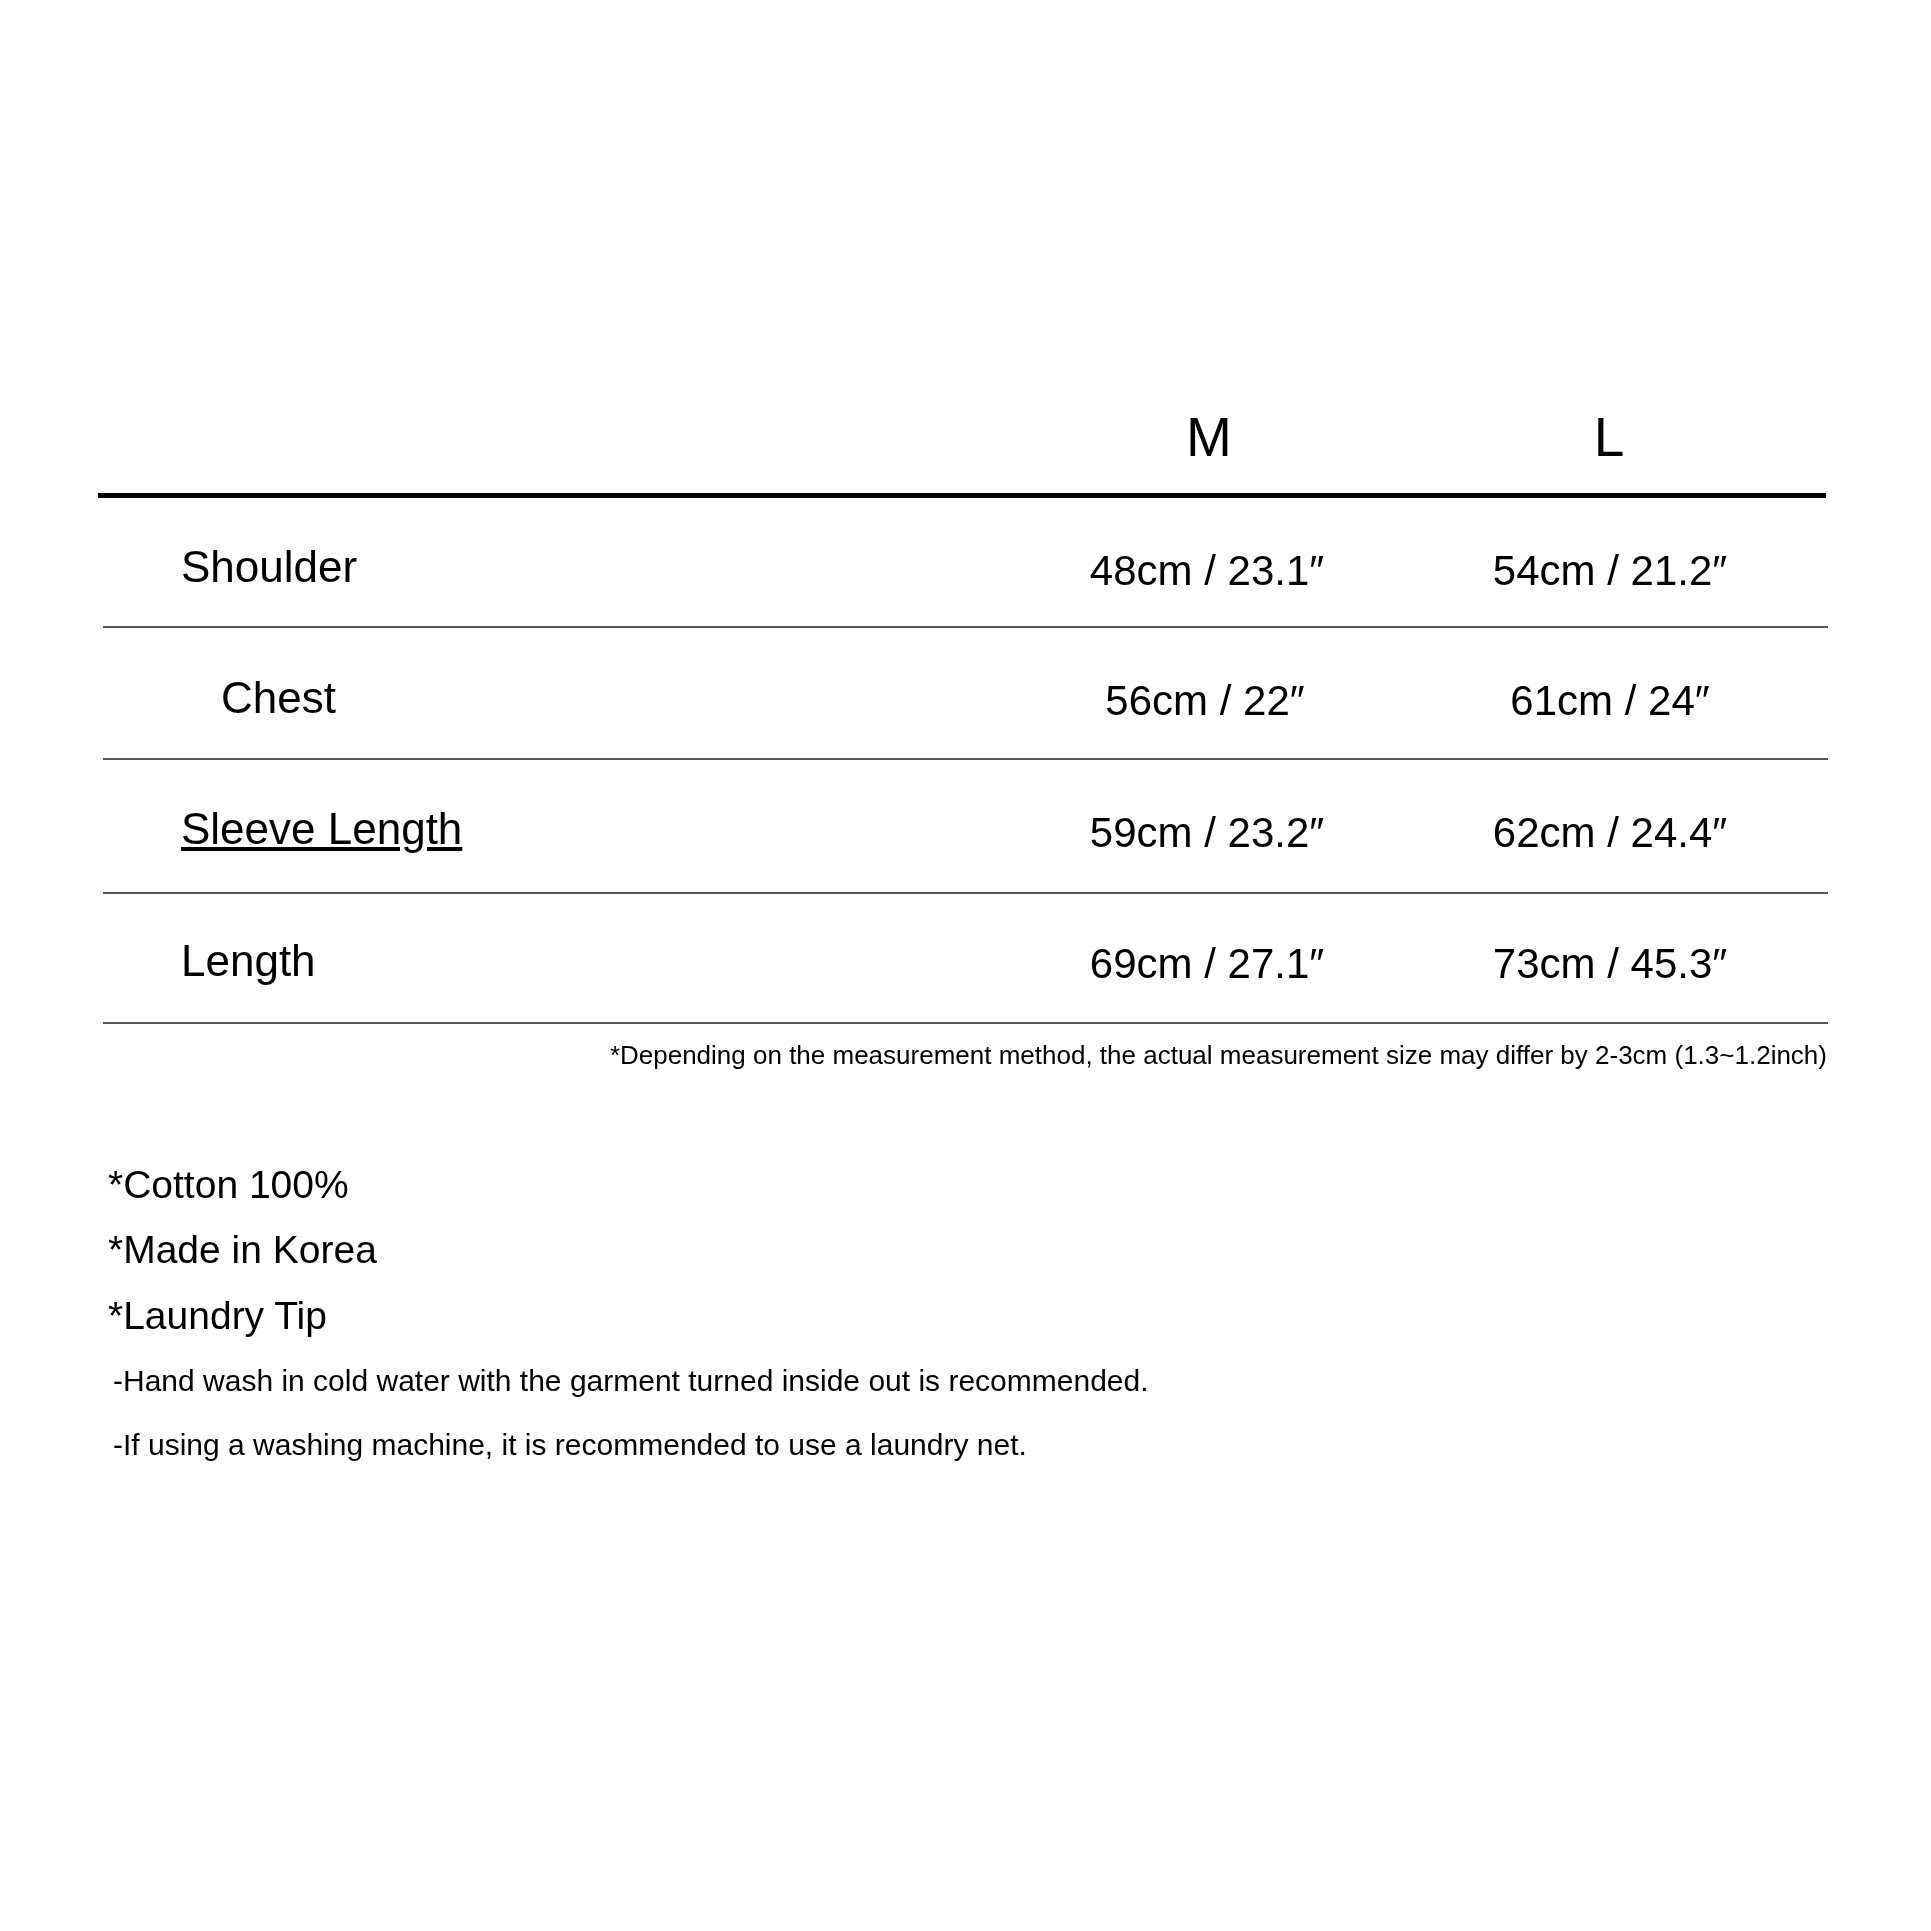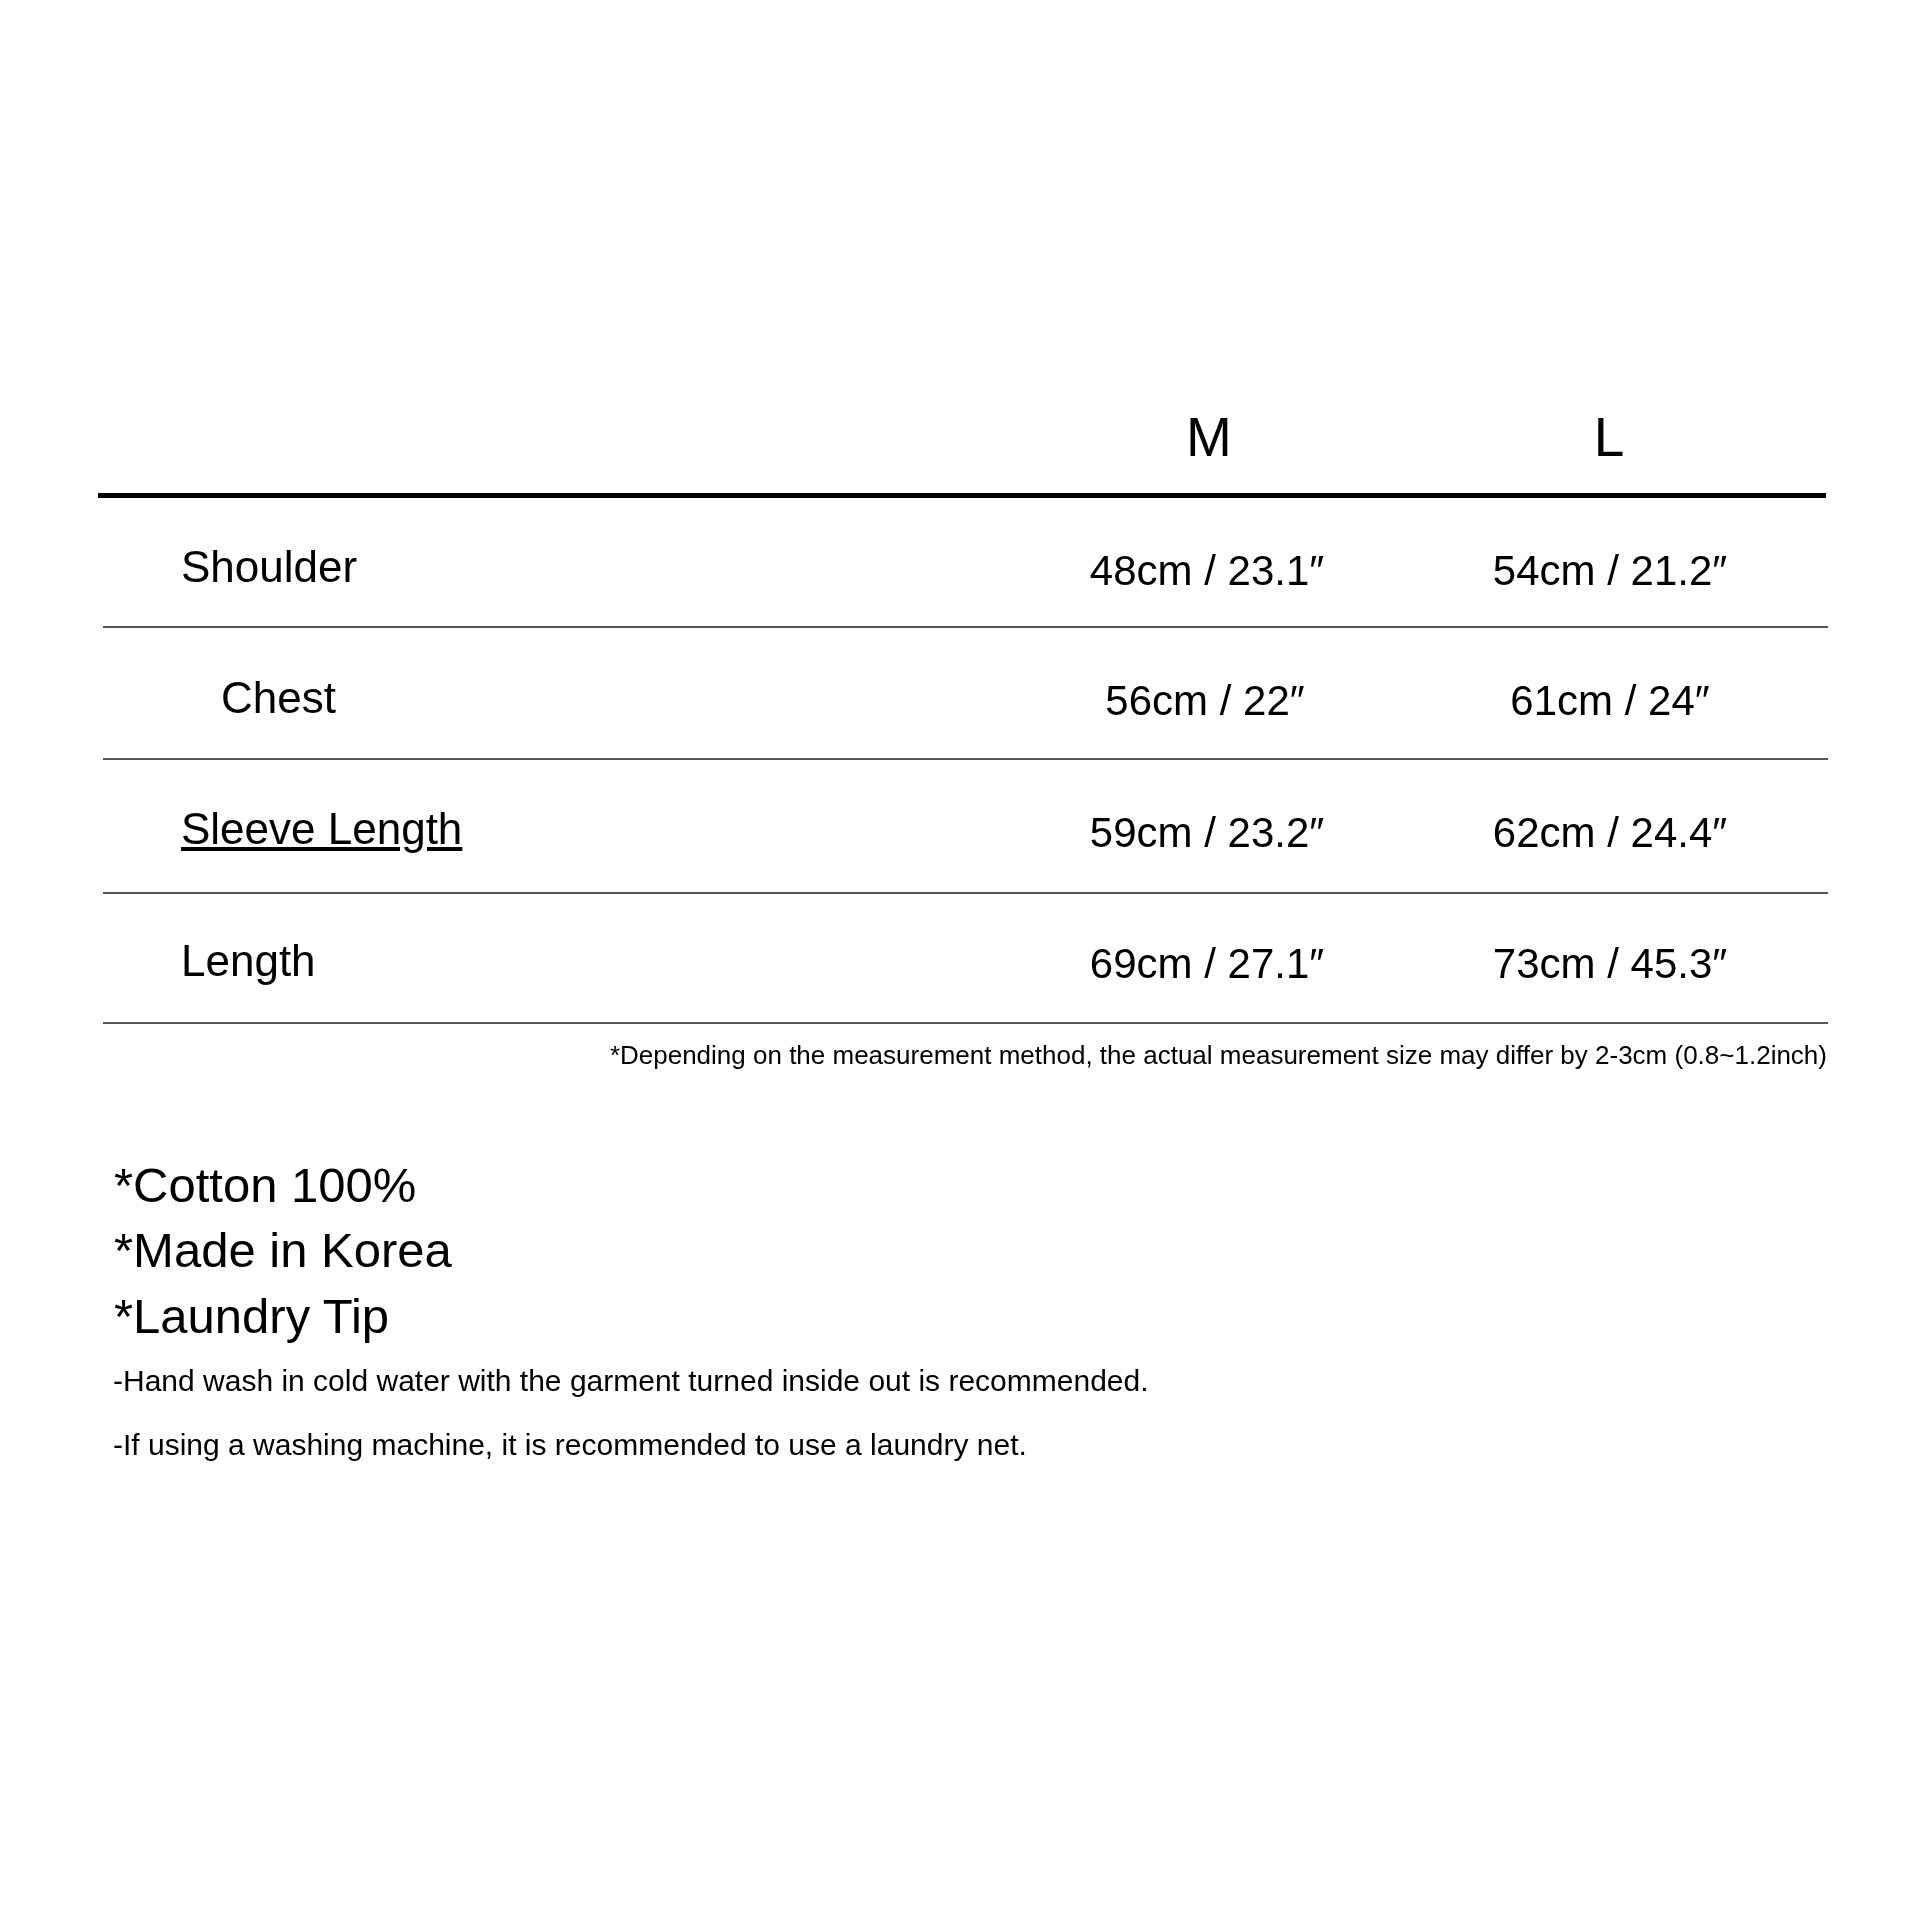--- a/index.html
+++ b/index.html
@@ -6,21 +6,21 @@
   body { width: 1931px; height: 1931px; position: relative; overflow: hidden;
          font-family: "Liberation Sans", "DejaVu Sans", sans-serif; color: #000; }
   .abs { position: absolute; white-space: nowrap; }
   .line-box { height: 77px; line-height: 77px; }
   .hdr { font-size: 55px; width: 290px; text-align: center; margin-left: -145px; }
   .label { font-size: 44px; left: 181px; }
   .val { font-size: 42px; width: 386px; text-align: center; margin-left: -193px; }
   .rule-thick { position: absolute; left: 98px; width: 1728px; height: 4.8px; background: #000; top: 493px; }
   .rule-thin { position: absolute; left: 103px; width: 1725px; height: 1.9px; background: #555; }
   .note { font-size: 26px; right: 104px; text-align: right; height: 39px; line-height: 39px; }
-  .fact { font-size: 49px; left: 114px; height: 58px; line-height: 58px; }
+  .fact { font-size: 39px; left: 108px; height: 58px; line-height: 58px; }
   .tip { font-size: 30px; left: 113px; height: 48px; line-height: 48px; }
 </style>
 </head>
 <body>
 
 <div>
 
   <div class="abs line-box hdr" style="left:1209px; top:399px;">M</div>
   <div class="abs line-box hdr" style="left:1609px; top:399px;">L</div>
   <div class="rule-thick"></div>
@@ -46,21 +46,21 @@
   </div>
   <div class="rule-thin" style="top:892px;"></div>
 
   <div>
     <div class="abs line-box label" style="top:922px;">Length</div>
     <div class="abs line-box val" style="left:1207px; top:925px;text-align:center;">69cm / 27.1″</div>
     <div class="abs line-box val" style="left:1610px; top:925px;">73cm / 45.3″</div>
   </div>
   <div class="rule-thin" style="top:1022px;"></div>
 
-  <div class="abs note" style="top:1036px;">*Depending on the measurement method, the actual measurement size may differ by 2-3cm (0.8~1.2inch)</div>
+  <div class="abs note" style="top:1036px;">*Depending on the measurement method, the actual measurement size may differ by 2-3cm (1.3~1.2inch)</div>
 </div>
 
 <div>
   <div class="abs fact" style="top:1156px;">*Cotton 100%</div>
   <div class="abs fact" style="top:1221px;text-align:center;">*Made in Korea</div>
   <div class="abs fact" style="top:1287px;">*Laundry Tip</div>
   <div class="abs tip" style="top:1357px;">-Hand wash in cold water with the garment turned inside out is recommended.</div>
   <div class="abs tip" style="top:1421px;">-If using a washing machine, it is recommended to use a laundry net.</div>
 </div>
 

